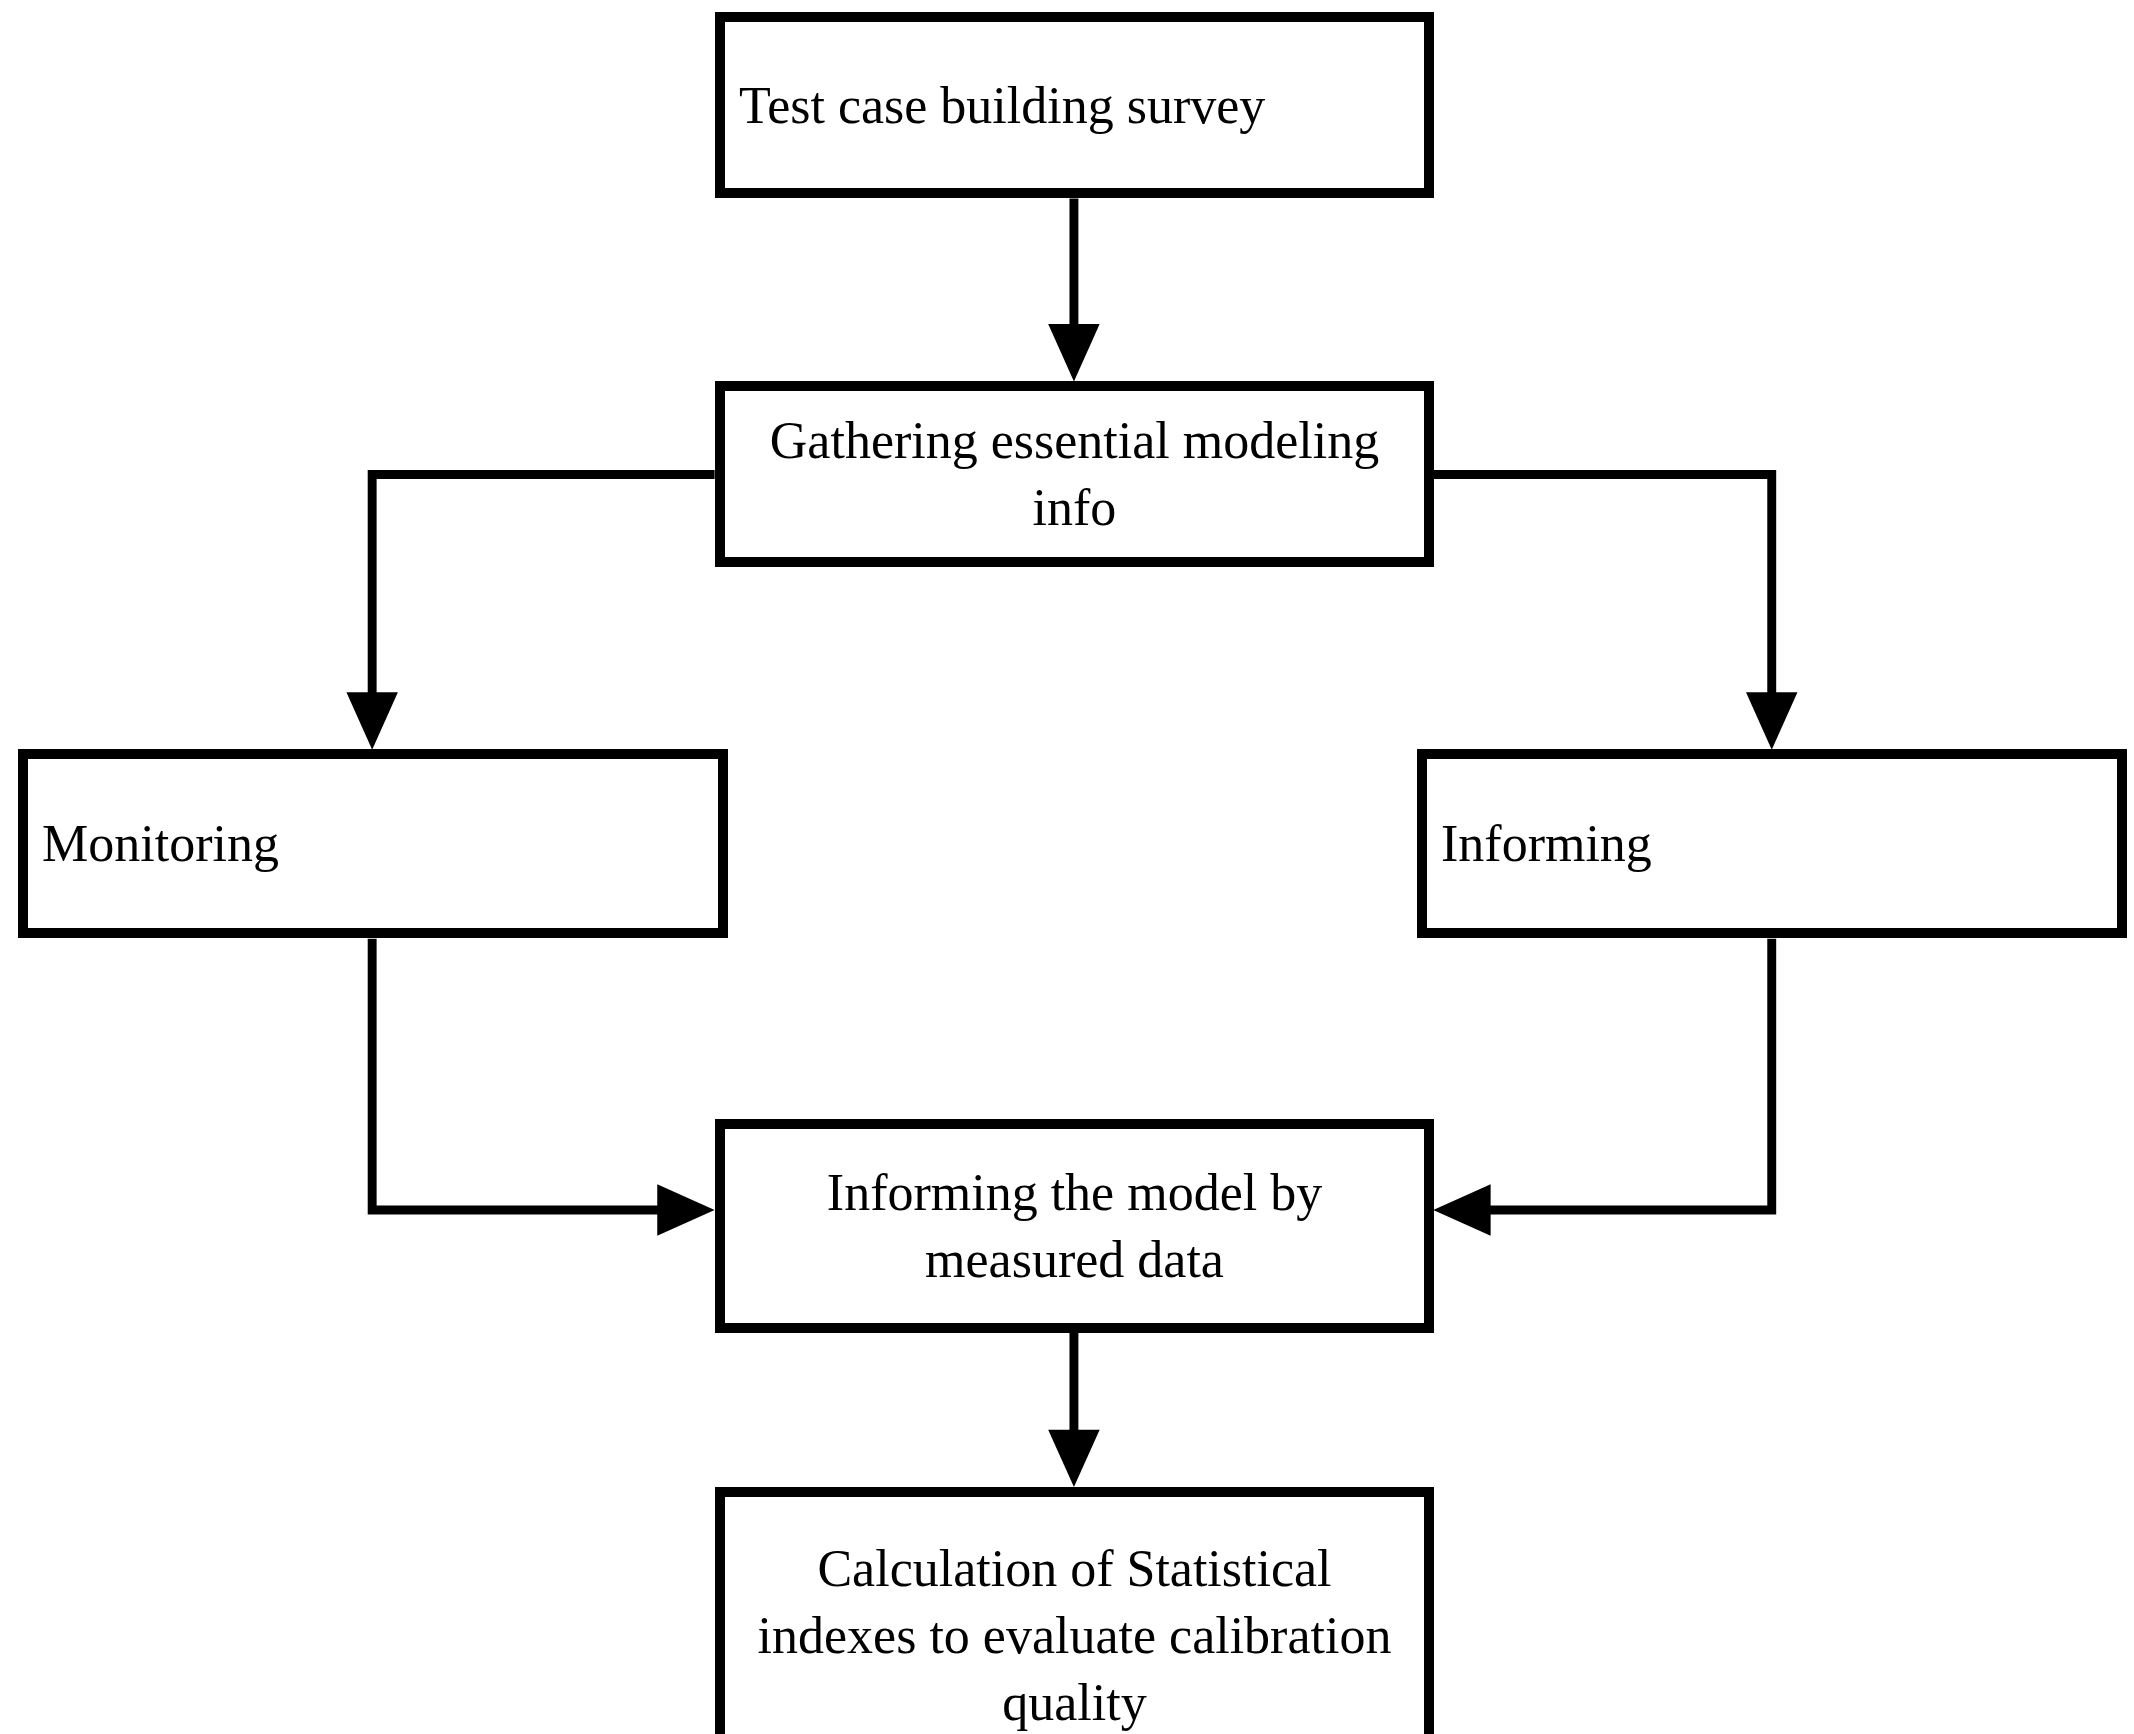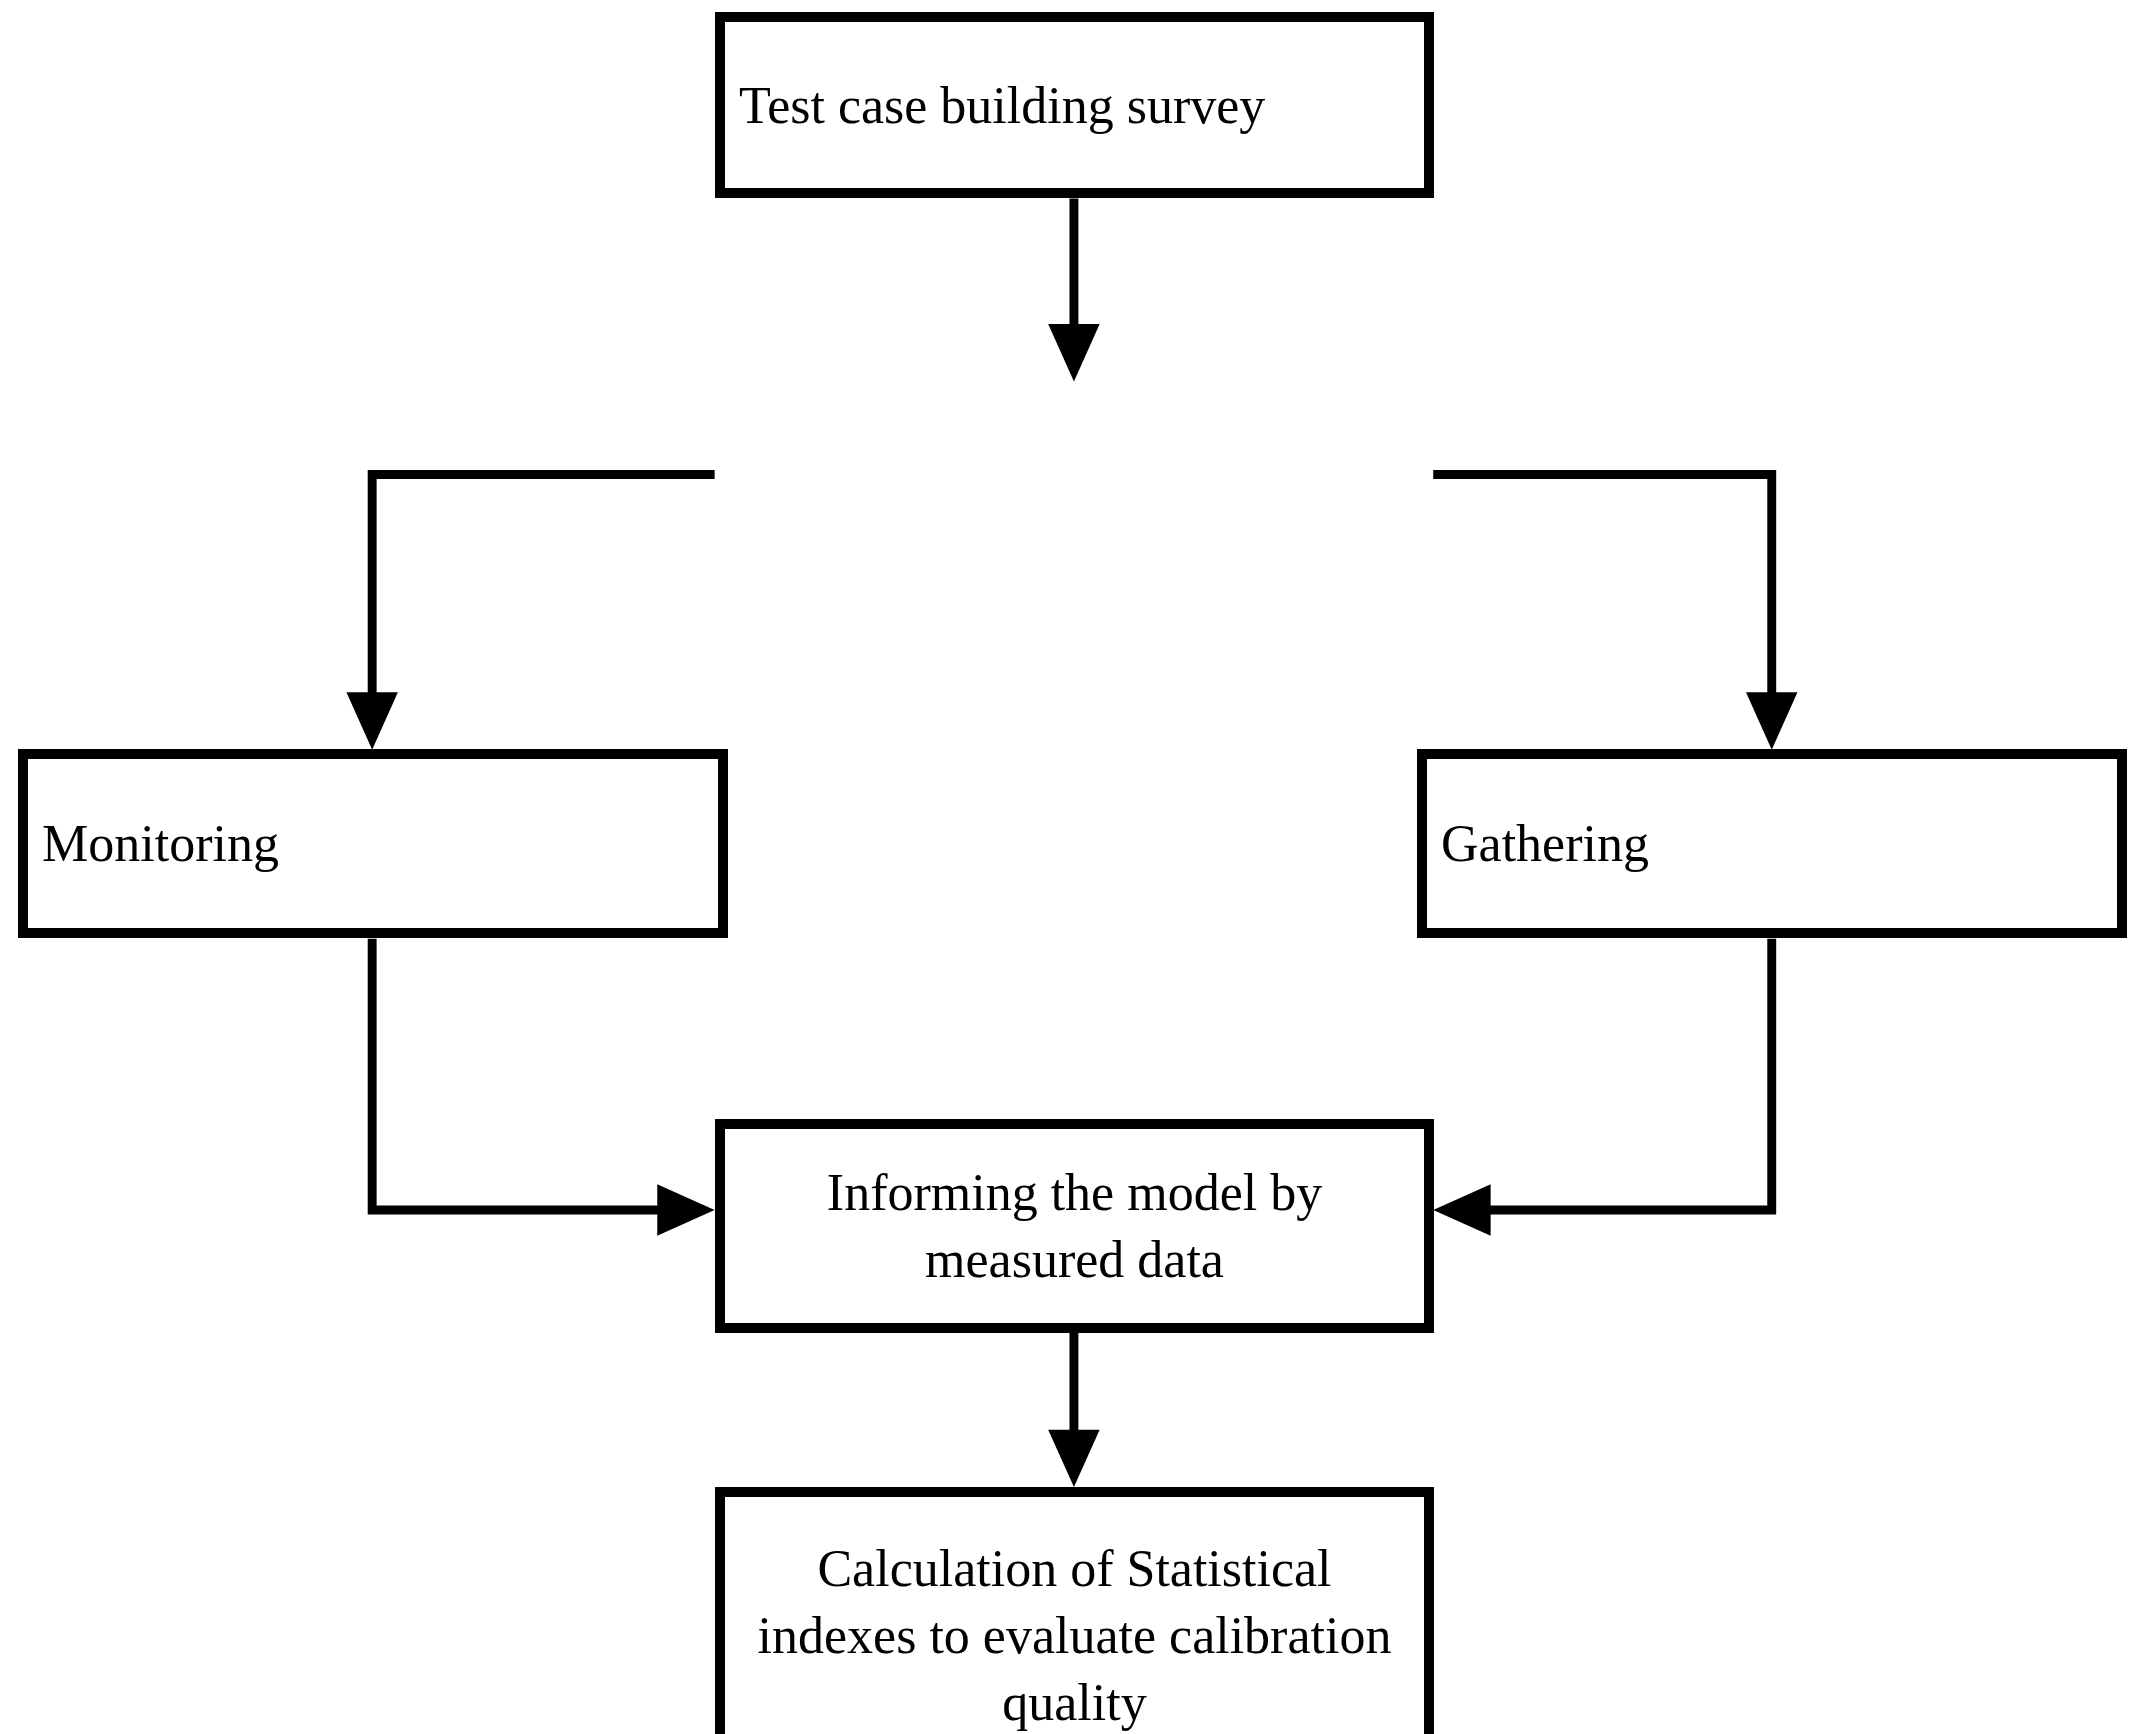--- a/index.html
+++ b/index.html
@@ -78,27 +78,30 @@
     <g>
       <path d="M 1085 1320 L 1085 1452" stroke="#000000" stroke-width="9" fill="none"></path>
       <polygon points="1085,1502 1059,1444 1111,1444" fill="#000000"></polygon>
     </g>
   </svg>
 
   <div class="node node-survey">
     <span>Test case building survey</span>
   </div>
 
+  <div class="node node-gathering">
+    <span>Gathering essential modeling info</span>
+  </div>
 
   <div class="node node-monitoring">
     <span>Monitoring</span>
   </div>
 
   <div class="node node-modeling">
-    <span>Gathering</span>
+    <span>Informing</span>
   </div>
 
   <div class="node node-informing">
     <span>Informing the model by measured data</span>
   </div>
 
   <div class="node node-calculation">
     <span>Calculation of Statistical indexes to evaluate calibration quality</span>
   </div>
 

